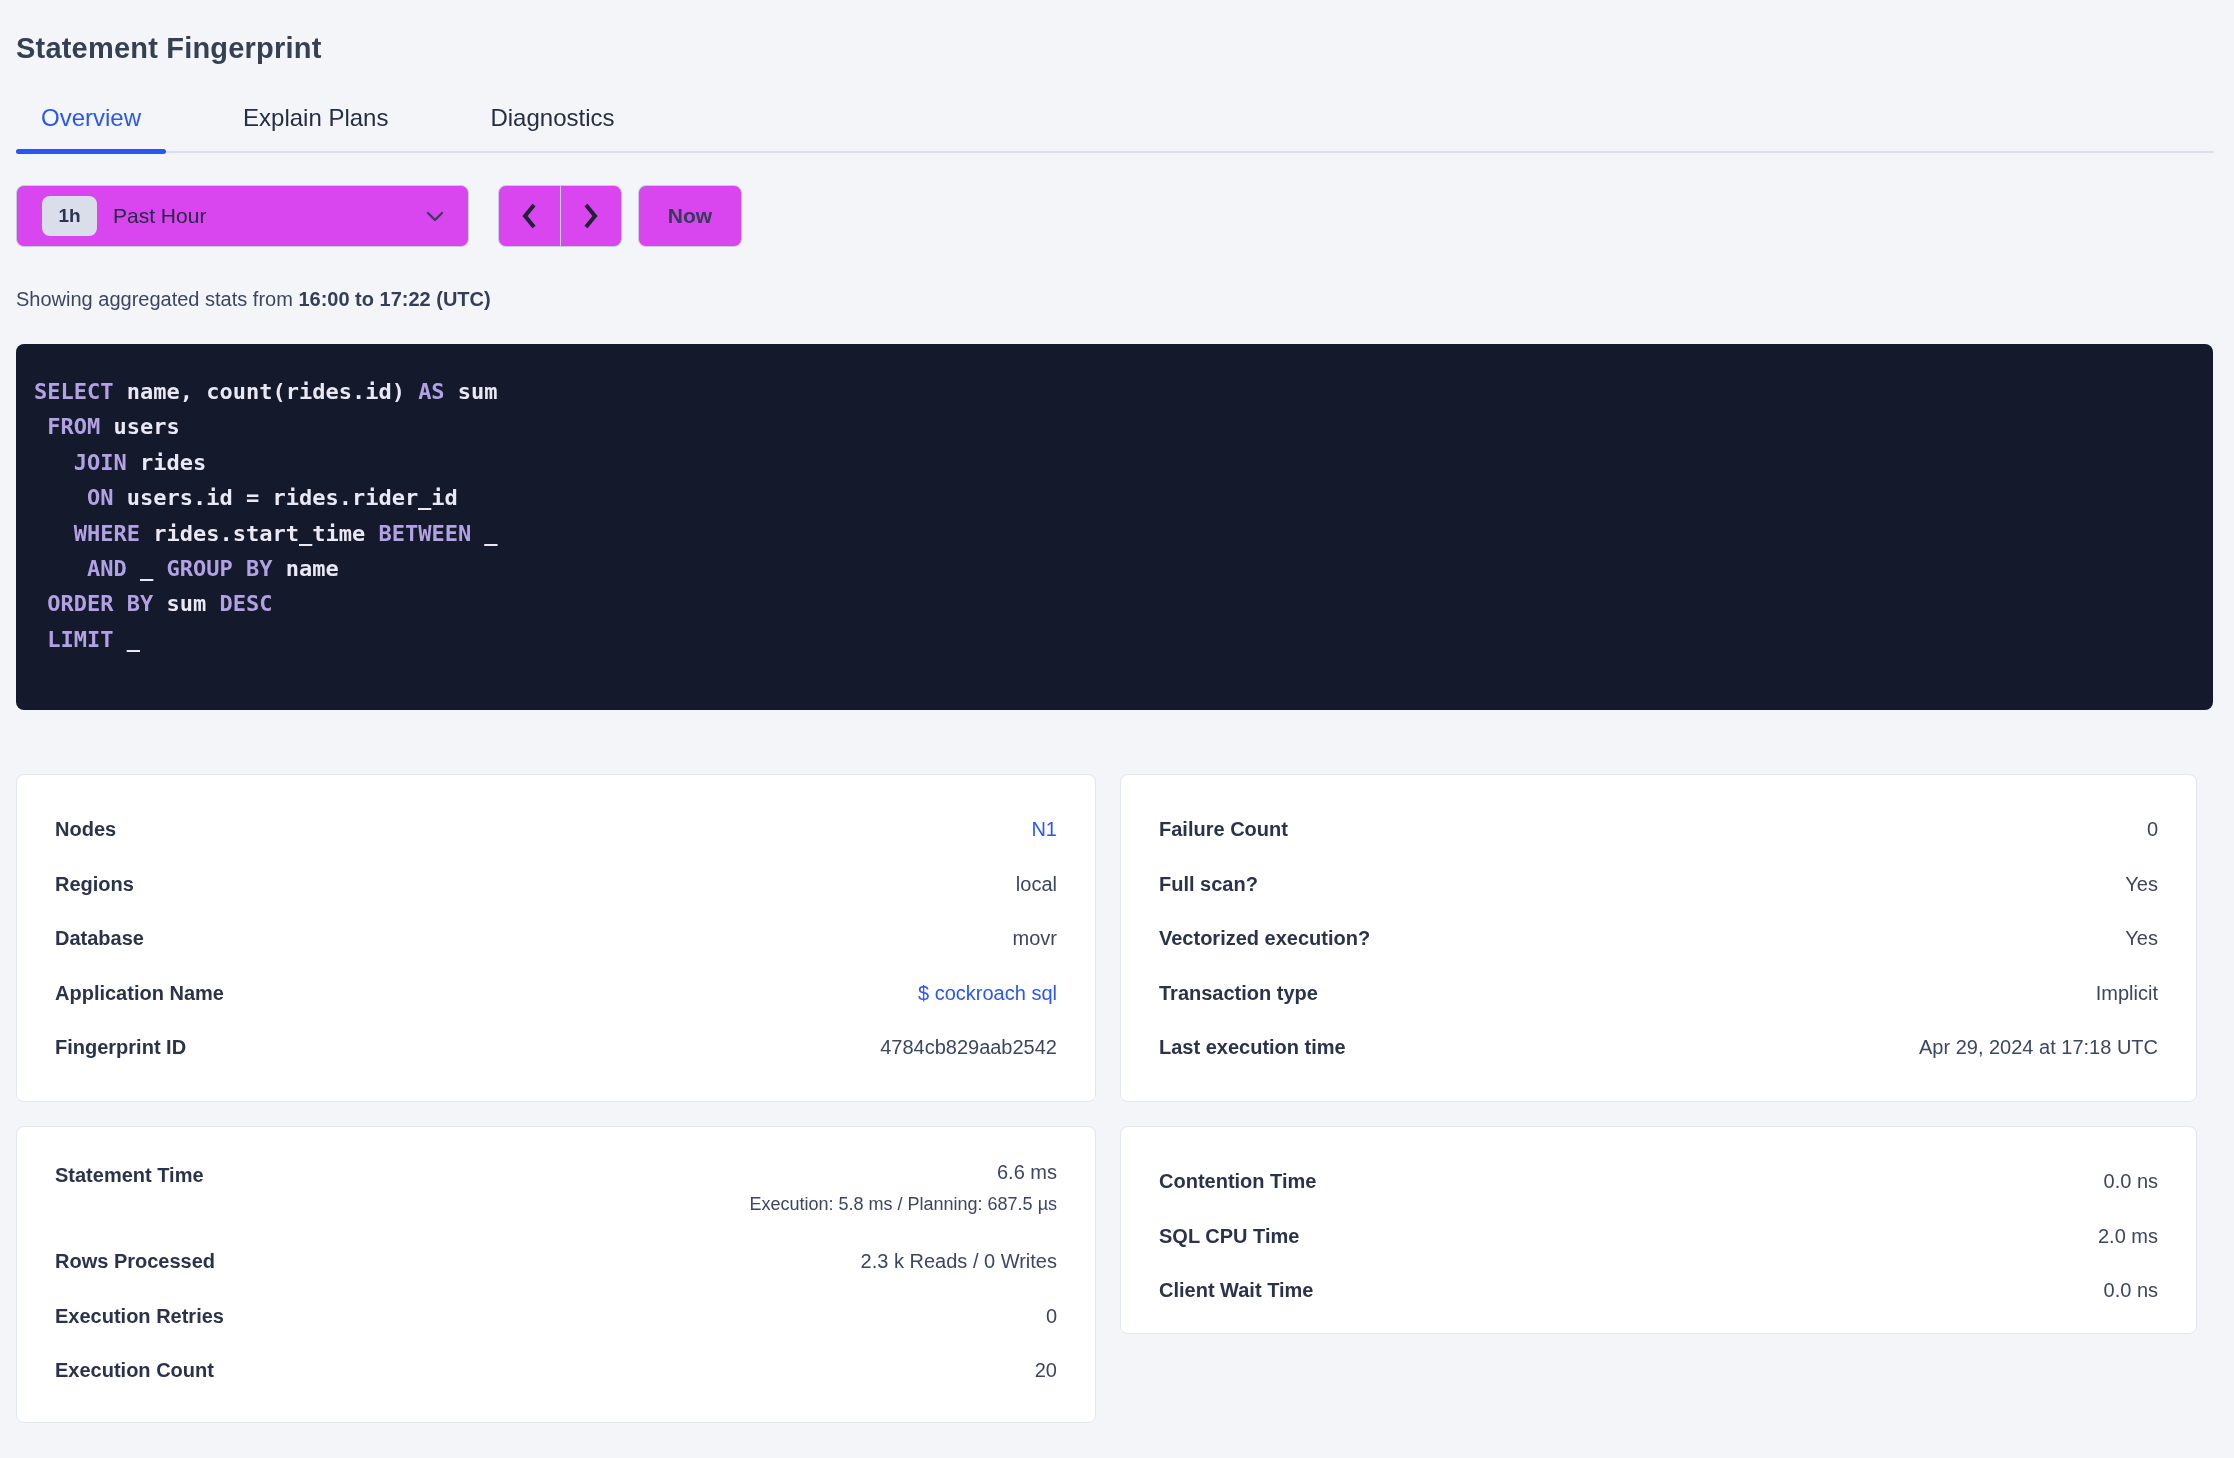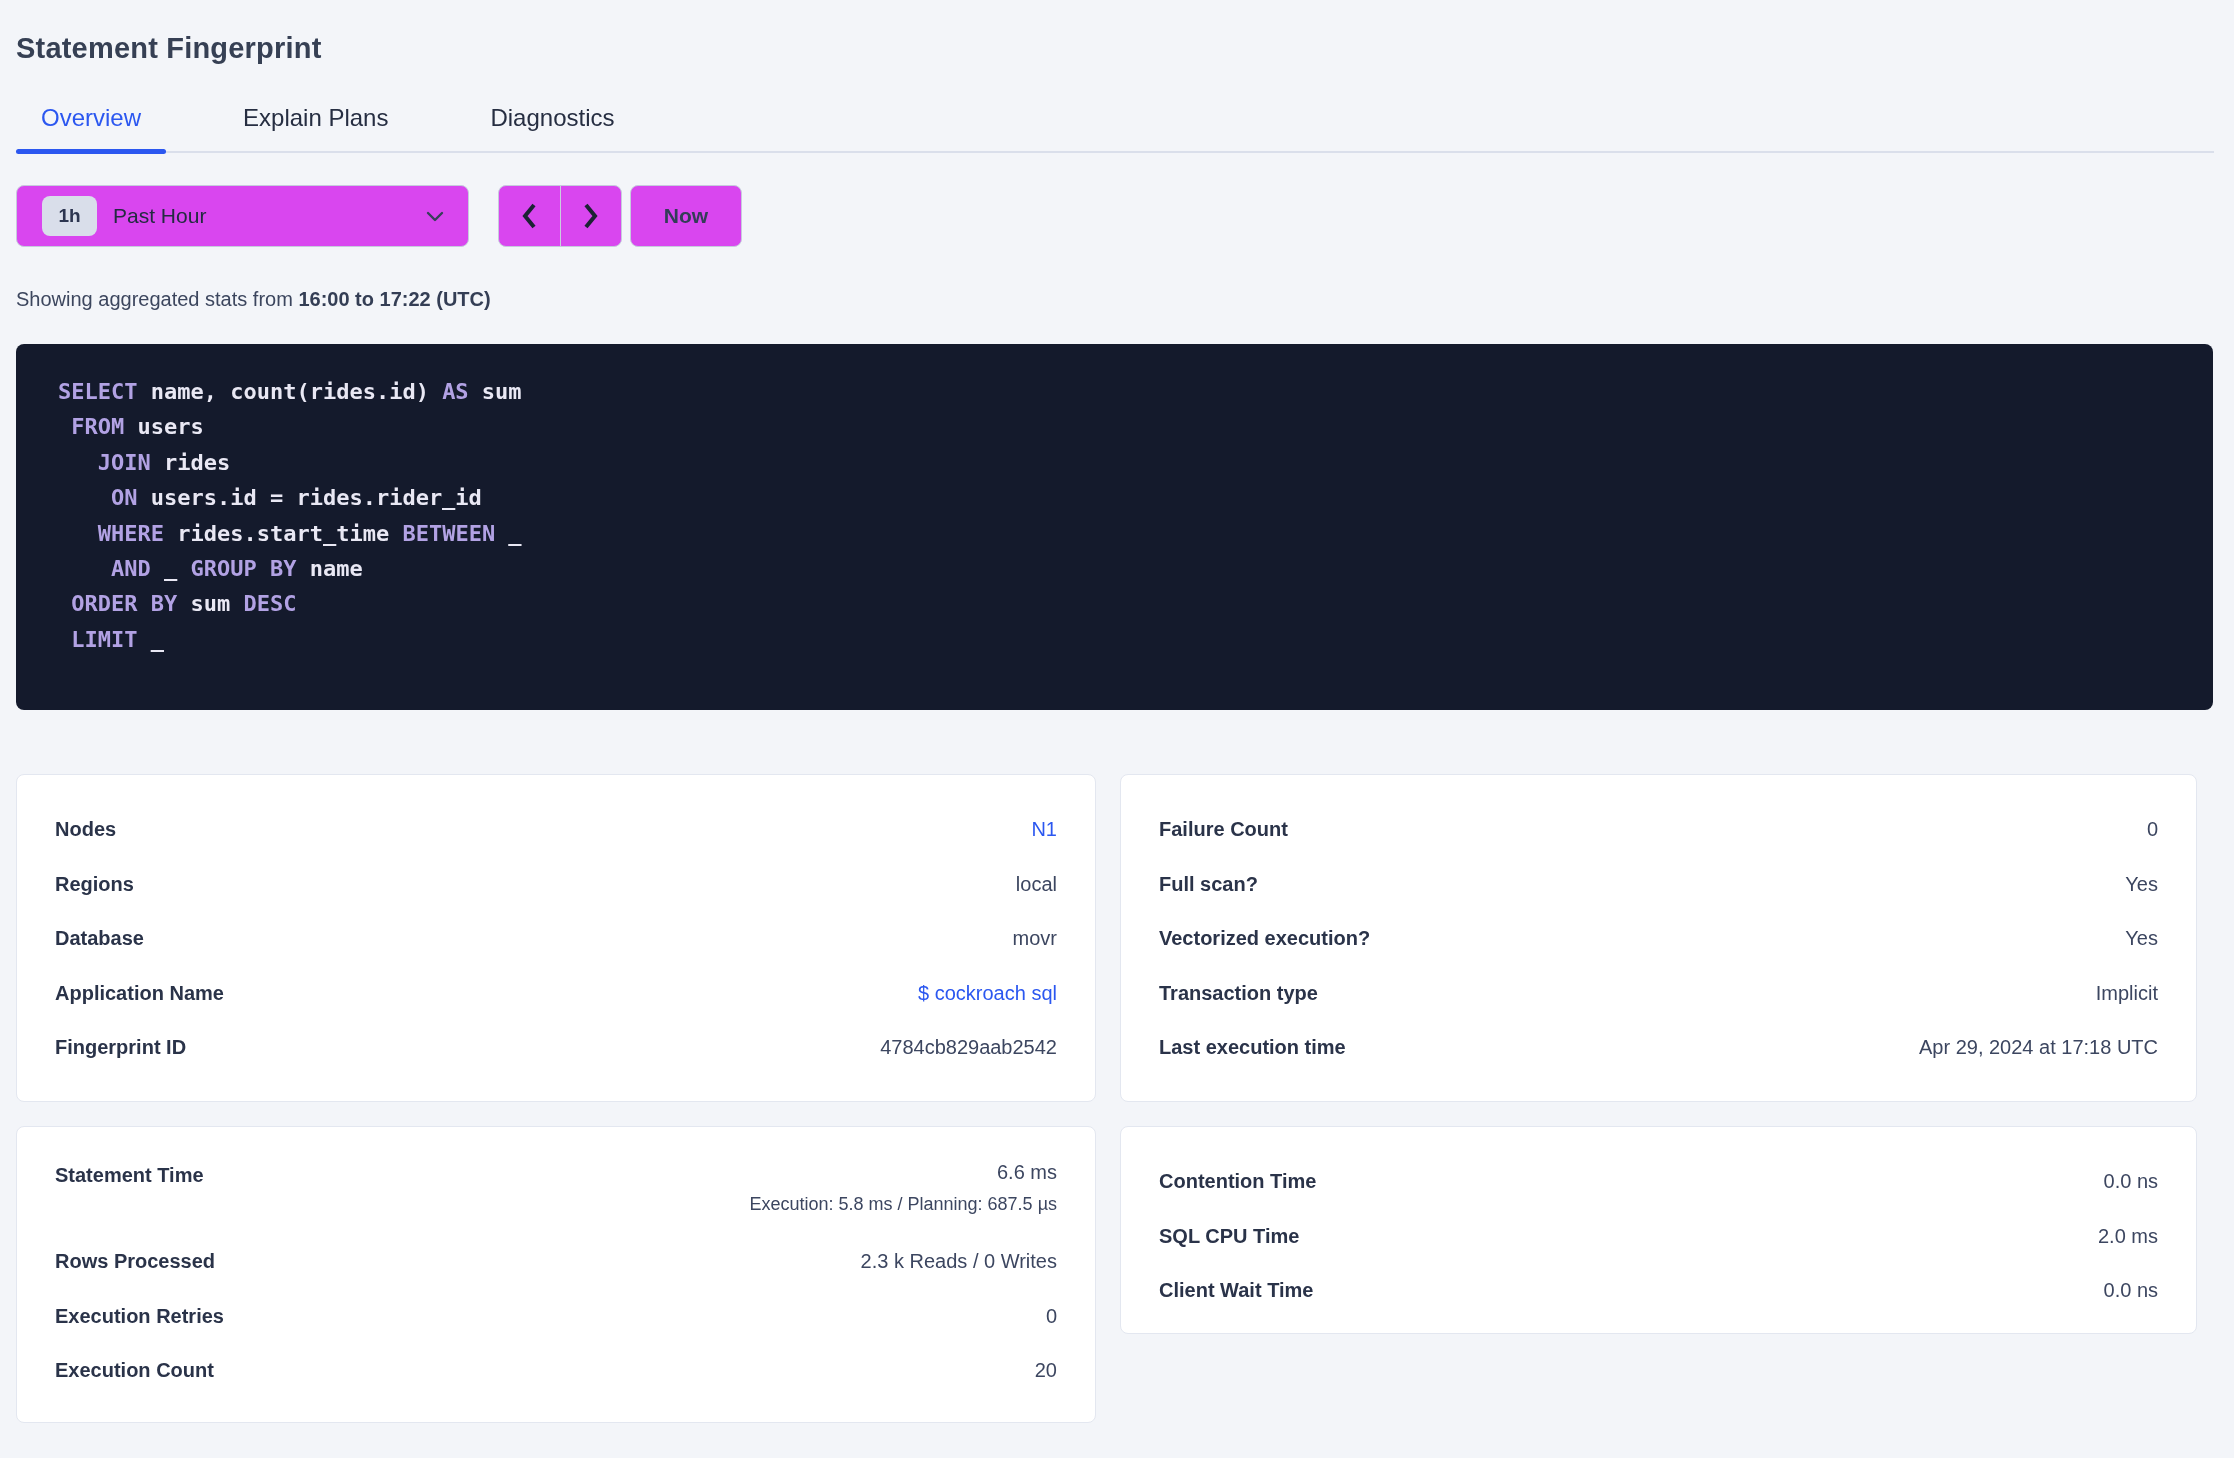--- a/index.html
+++ b/index.html
@@ -69,38 +69,38 @@
     font-size: 21px; color: #222b40;
   }
   .pager { margin-left: 29px; width: 124px; display: flex; }
   .pager-btn {
     flex: 1;
     display: flex; align-items: center; justify-content: center;
     cursor: pointer;
   }
   .pager-btn:first-child { border-right: 1px solid #c9cede; }
   .now-btn {
-    margin-left: 8px; width: 112px;
+    margin-left: 16px; width: 104px;
     display: flex; align-items: center; justify-content: center;
     font-size: 21px; font-weight: 600; color: #333d57;
     cursor: pointer;
   }
   svg { display: block; }
 
   
   .stats-line { margin-top: 41px; font-size: 20px; line-height: 23px; color: #3c465e; }
   .stats-line b { font-weight: 700; color: #343e55; }
 
   
   .sql-box {
     margin-top: 33px;
     width: 2197px;
     background: #141a2c;
     border-radius: 8px;
-    padding: 30px 30px 53px 42px;
+    padding: 30px 30px 53px 18px;
   }
   .sql-code {
     font-family: "DejaVu Sans Mono", monospace;
     font-weight: 700;
     font-size: 22px; line-height: 35.4px;
     white-space: pre;
     color: #e9e8f4;
   }
   .sql-code .kw { color: #b2a2e4; }
 

